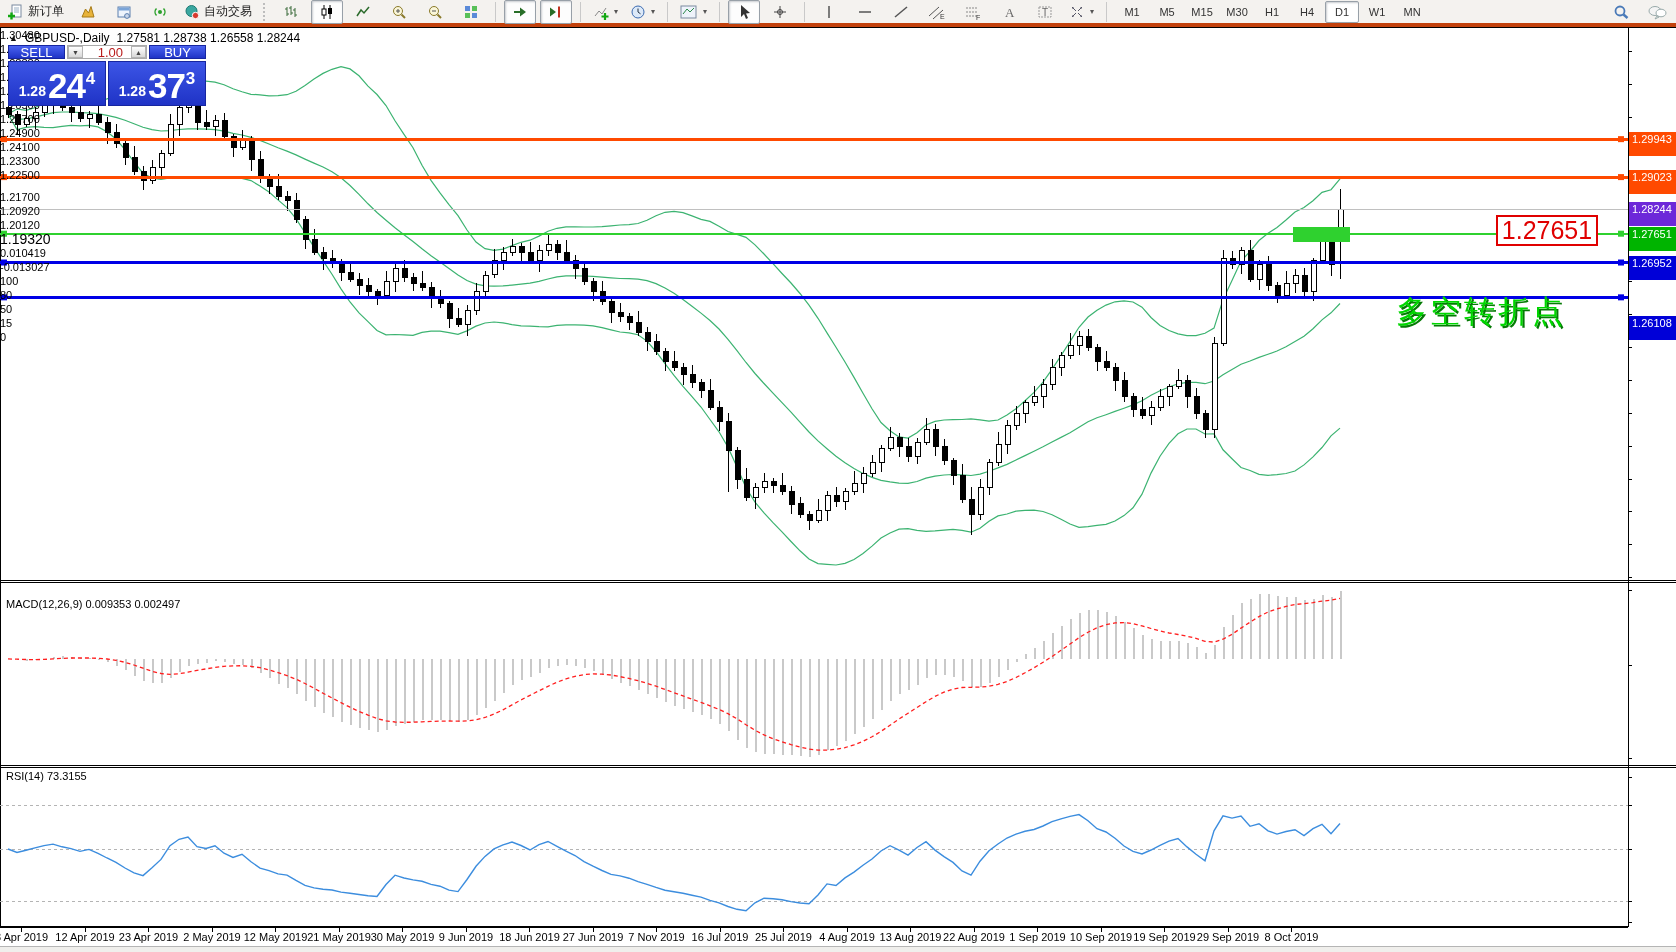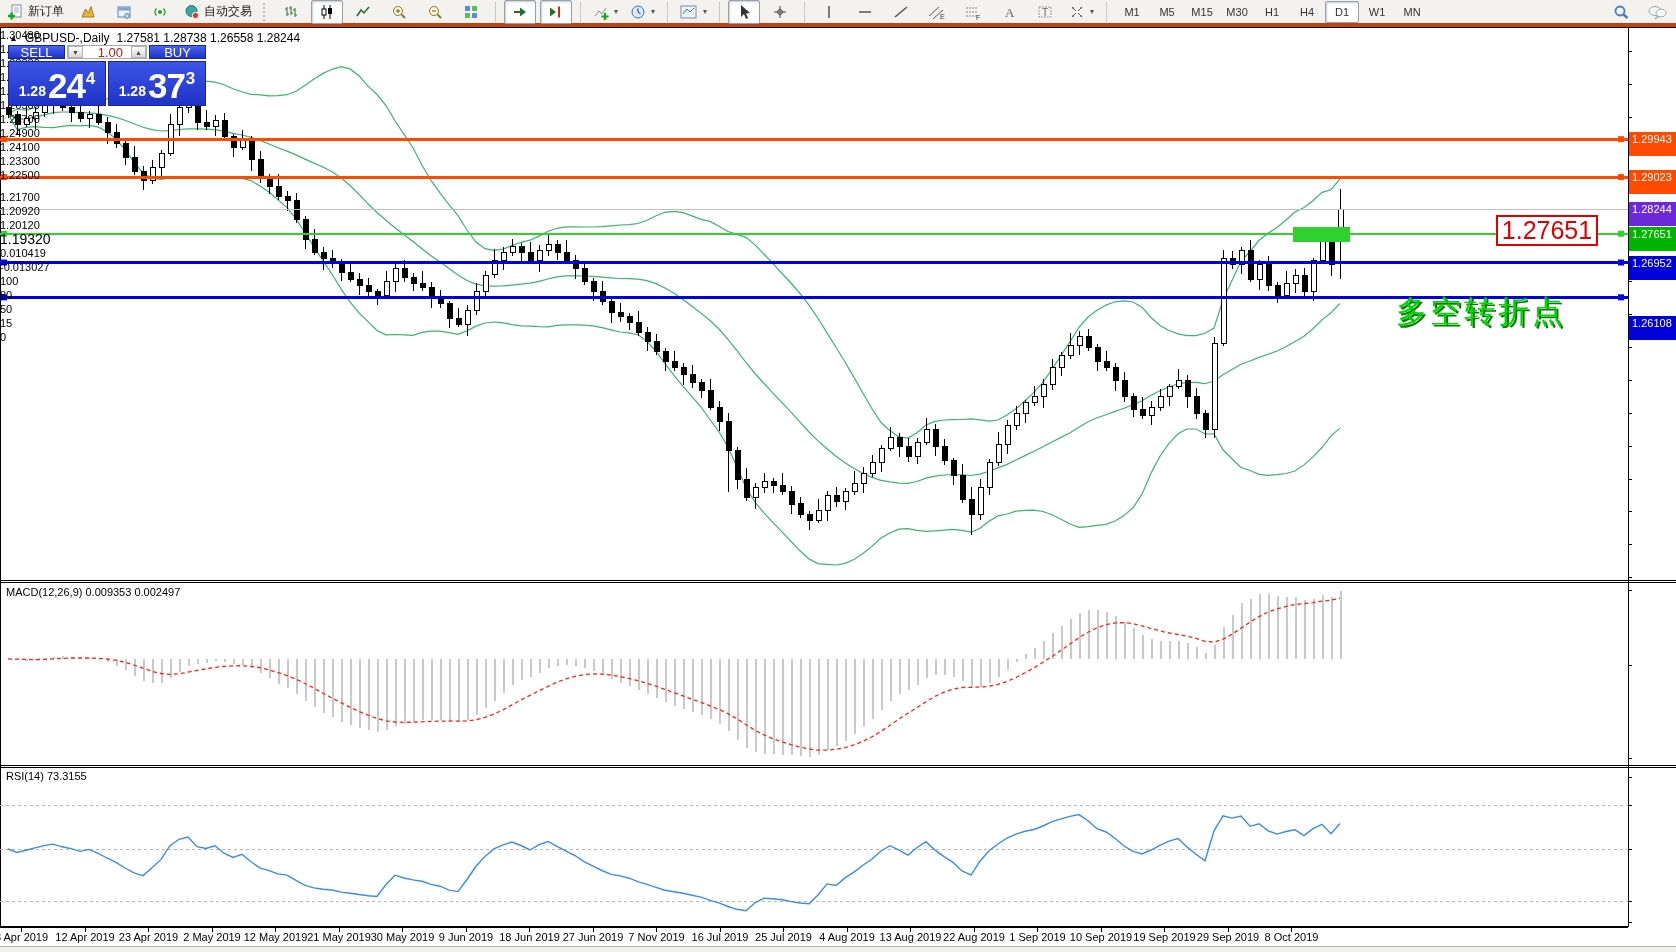--- a/index.html
+++ b/index.html
@@ -888,19 +888,19 @@
           <span class="pp-sup">4</span>
       </div>
       <div class="price-box">
         <span class="pp-small">1.28</span>
           <span class="pp-big">37</span>
           <span class="pp-sup">3</span>
       </div>
     </div>
   </div>
 
-  <div class="indlabel" style="top:586px;">MACD(12,26,9) 0.009353 0.002497</div>
+  <div class="indlabel" style="top:598px;">MACD(12,26,9) 0.009353 0.002497</div>
   <div class="indlabel" style="top:770px;">RSI(14) 73.3155</div>
 
   <div id="callout">1.27651</div>
   <div id="annotation">多空转折点</div>
   <div id="footer"></div>
 </div>
 
 </body></html>

